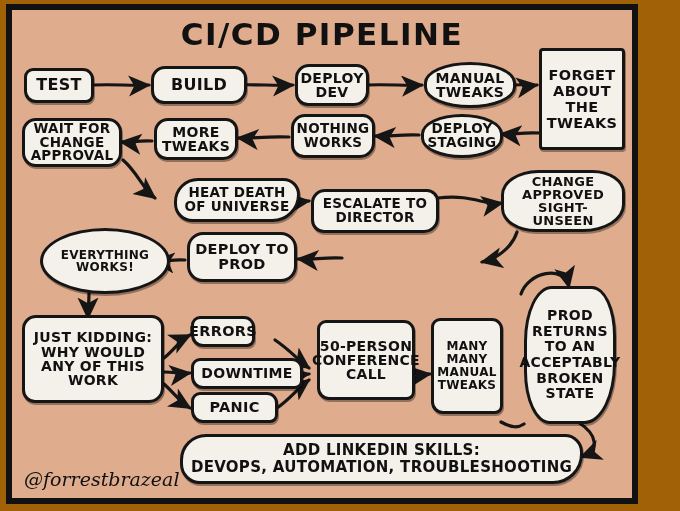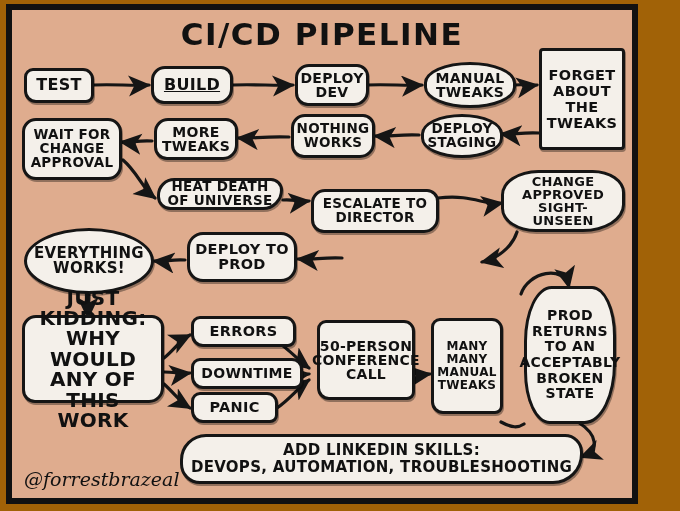--- a/index.html
+++ b/index.html
@@ -165,78 +165,78 @@
         <path d="M489,412 C500,418 506,418 512,414"></path>
       </g>
     </svg>
 
     <div id="title">CI/CD PIPELINE</div>
 
     <div class="node r-sm" style="left:12px;  top:58px;  width:70px;  height:35px; font-size:16px;">
       <span>TEST</span>
       </div>
 
-    <div class="node r-md" style="left:139px; top:56px; width:82px; height:38px; font-size:16px;text-decoration:underline;">
+    <div class="node r-md" style="left:139px; top:56px; width:96px; height:38px; font-size:16px;">
       <span>BUILD</span>
       </div>
 
     <div class="node r-md" style="left:283px; top:54px; width:74px; height:42px; font-size:14px;">
       <span>DEPLOY<br>DEV</span>
       </div>
 
     <div class="node r-pill" style="left:412px; top:52px; width:92px; height:46px; font-size:14px;">
       <span>MANUAL<br>TWEAKS</span>
       </div>
 
     <div class="node r-wav" style="left:527px; top:38px; width:86px; height:102px; font-size:14.5px; line-height:1.12;">
       <span>FORGET<br>ABOUT<br>THE<br>TWEAKS</span>
       </div>
 
-    <div class="node r-md" style="left:10px;  top:108px; width:100px; height:62px; font-size:13.5px;border-radius:14px;">
+    <div class="node r-md" style="left:10px;  top:108px; width:100px; height:49px; font-size:13.5px;border-radius:14px;">
       <span>WAIT FOR<br>CHANGE<br>APPROVAL</span>
       </div>
 
     <div class="node r-md" style="left:142px; top:108px; width:84px; height:42px; font-size:14px;">
       <span>MORE<br>TWEAKS</span>
       </div>
 
     <div class="node r-md" style="left:279px; top:104px; width:84px; height:44px; font-size:13.5px;">
       <span>NOTHING<br>WORKS</span>
       </div>
 
     <div class="node r-pill" style="left:409px; top:104px; width:82px; height:44px; font-size:13.5px;">
       <span>DEPLOY<br>STAGING</span>
       </div>
 
-    <div class="node r-blob" style="left:145px; top:168px; width:126px; height:32px; font-size:13.5px;">
+    <div class="node r-blob" style="left:162px; top:168px; width:126px; height:44px; font-size:13.5px;">
       <span>HEAT DEATH<br>OF UNIVERSE</span>
       </div>
 
     <div class="node r-md" style="left:299px; top:166px; width:128px; height:44px; font-size:13.5px;margin-top:13px;">
       <span>ESCALATE TO<br>DIRECTOR</span>
       </div>
 
     <div class="node r-tag" style="left:489px; top:160px; width:124px; height:62px; font-size:13px;">
       <span>CHANGE<br>APPROVED<br>SIGHT- UNSEEN</span>
       </div>
 
-    <div class="node r-ell" style="left:12px;  top:218px; width:130px; height:66px; font-size:15px;align-items:center;">
+    <div class="node r-ell" style="left:28px;  top:218px; width:130px; height:66px; font-size:12px;align-items:center;">
       <span>EVERYTHING<br>WORKS!</span>
       </div>
 
     <div class="node r-sm" style="left:175px; top:222px; width:110px; height:50px; font-size:14.5px;border-radius:16px;">
       <span>DEPLOY TO<br>PROD</span>
       </div>
 
 
-    <div class="node r-md" style="left:10px;  top:305px; width:142px; height:88px; font-size:20px;">
+    <div class="node r-md" style="left:10px;  top:305px; width:142px; height:88px; font-size:14px;">
       <span>JUST KIDDING:<br>WHY WOULD<br>ANY OF THIS<br>WORK</span>
       </div>
 
-    <div class="node r-sm" style="left:179px; top:306px; width:105px; height:31px; font-size:14.5px;">
+    <div class="node r-sm" style="left:179px; top:306px; width:64px; height:31px; font-size:14.5px;">
       <span>ERRORS</span>
       </div>
 
     <div class="node r-sm" style="left:179px; top:348px; width:112px; height:31px; font-size:14px;">
       <span>DOWNTIME</span>
       </div>
 
     <div class="node r-sm" style="left:179px; top:382px; width:87px; height:31px; font-size:14.5px;text-align:center;">
       <span>PANIC</span>
       </div>

